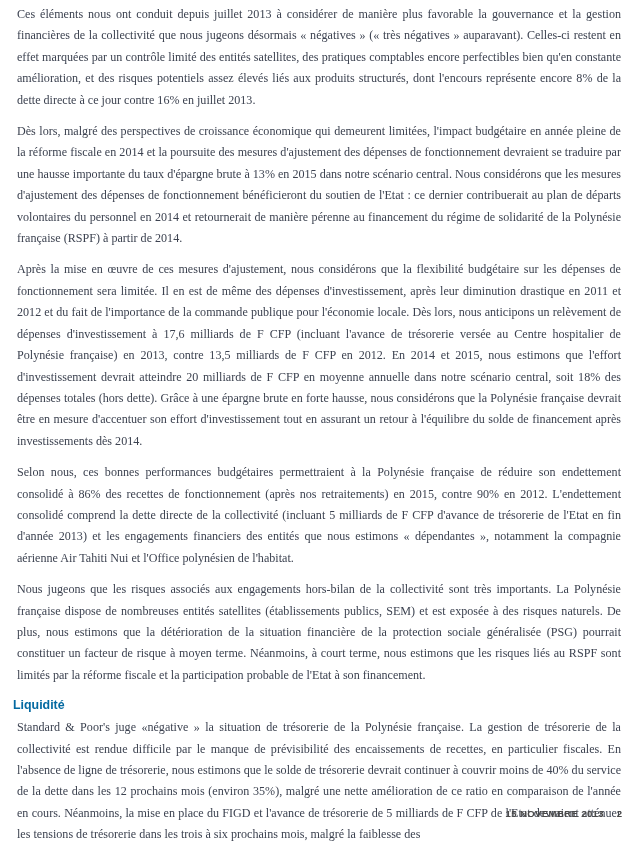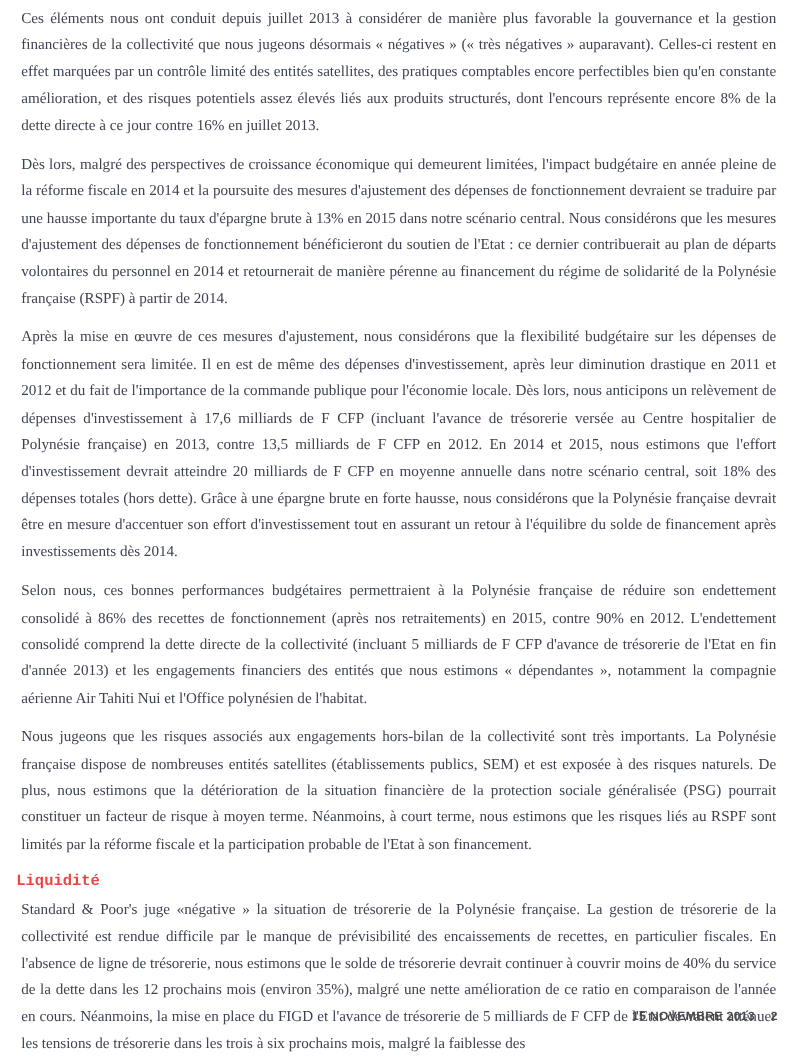--- a/index.html
+++ b/index.html
@@ -40,24 +40,24 @@
     text-justify: inter-word;
     margin: 0 0 10px 4px;
     -webkit-font-smoothing: antialiased;
   }
 
   .para:first-child {
     margin-top: 4px;
   }
 
   .section-heading {
-    font-family: Liberation Mono, monospace;
+    font-family: Liberation Sans, sans-serif;
     font-size: 12.4px;
     font-weight: bold;
-    color: #ef4444;
+    color: #0369a1;
     line-height: 18px;
     margin: 10px 0 3px 0;
   }
 
   #footer {
     position: absolute;
     left: 0;
     bottom: 21px;
     width: 632px;
     height: 16px;

